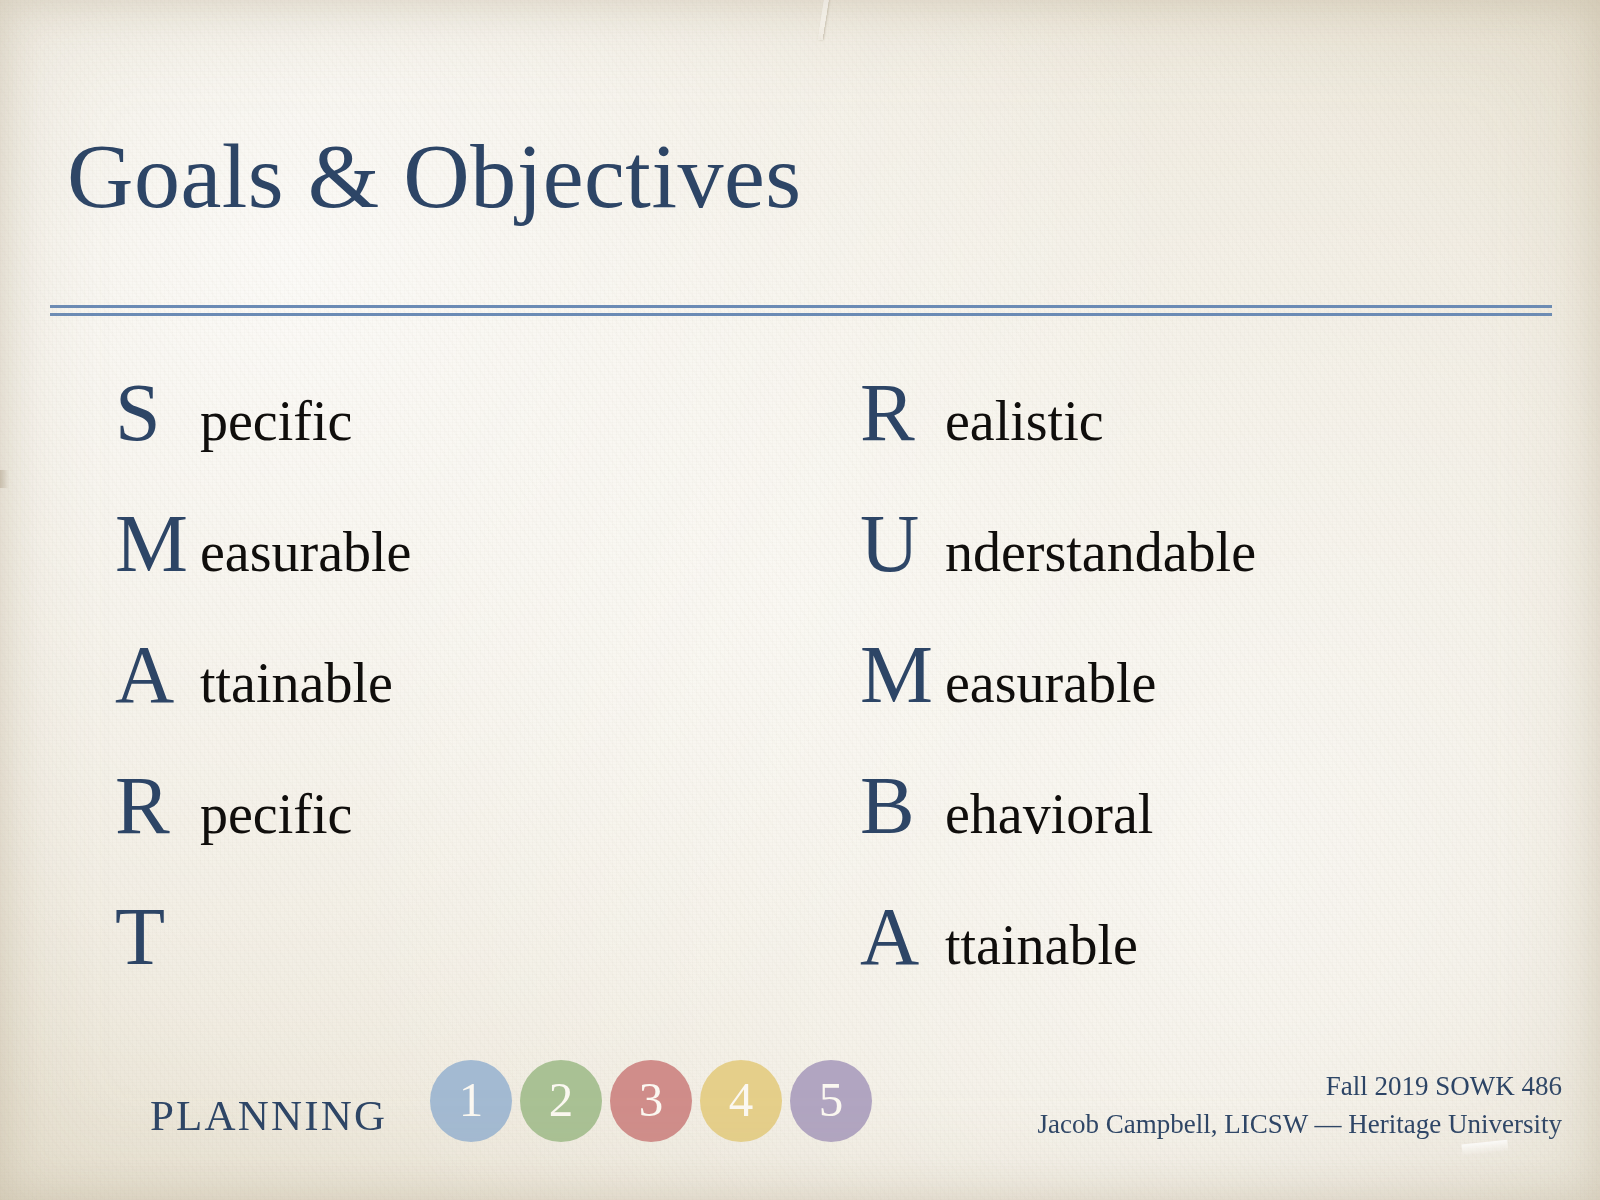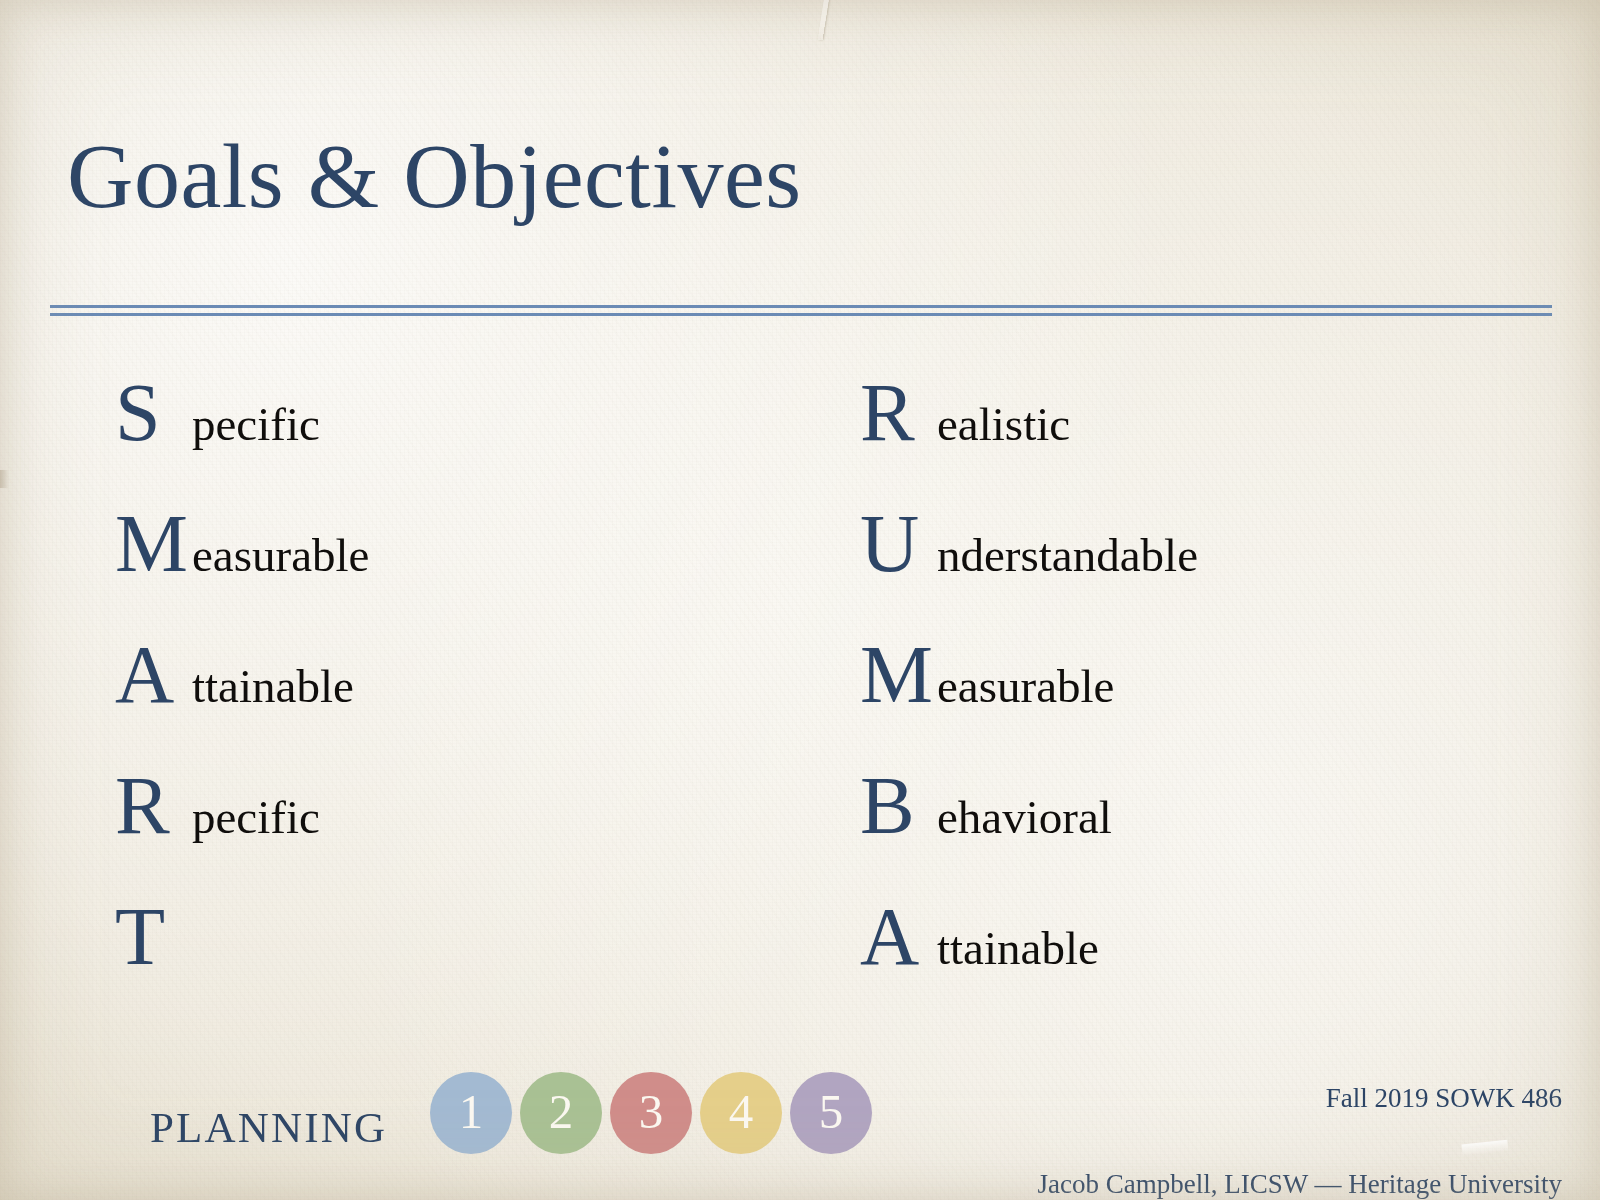--- a/index.html
+++ b/index.html
@@ -140,31 +140,31 @@
     display: inline-block;
     min-width: 76px;
     font-family: "Liberation Serif", "DejaVu Serif", serif;
     font-size: 82px;
     line-height: 1;
     color: #2d4566;
     text-align: left;
   }
   .acro-rest {
     font-family: "Liberation Serif", "DejaVu Serif", serif;
-    font-size: 47px;
+    font-size: 56px;
     line-height: 1;
     color: #100e0c;
-    margin-left: 1px;
+    margin-left: 9px;
   }
 
   
   .footer {
     position: absolute;
     left: 0;
-    bottom: 4px;
+    bottom: 16px;
     width: 1600px;
     height: 130px;
   }
   .planning-label {
     position: absolute;
     left: 150px;
     top: 37px;
     font-family: "Liberation Serif", "DejaVu Serif", serif;
     font-size: 43px;
     letter-spacing: 2.2px;
@@ -196,21 +196,21 @@
     position: absolute;
     right: 38px;
     top: 14px;
     text-align: right;
     color: #2d4566;
     font-family: "Liberation Serif", "DejaVu Serif", serif;
     font-size: 27px;
     line-height: 1.40;
     white-space: nowrap;
   }
-  .credits .l2 { font-size: 27px; margin-top: 48px; }
+  .credits .l2 { font-size: 27px; }
 </style>
 </head>
 <body>
 
 <div class="slide">
 
   <div class="grain"></div>
   <div class="tear"></div>
   <div class="crease-l"></div>
   <div class="crease-r"></div>

